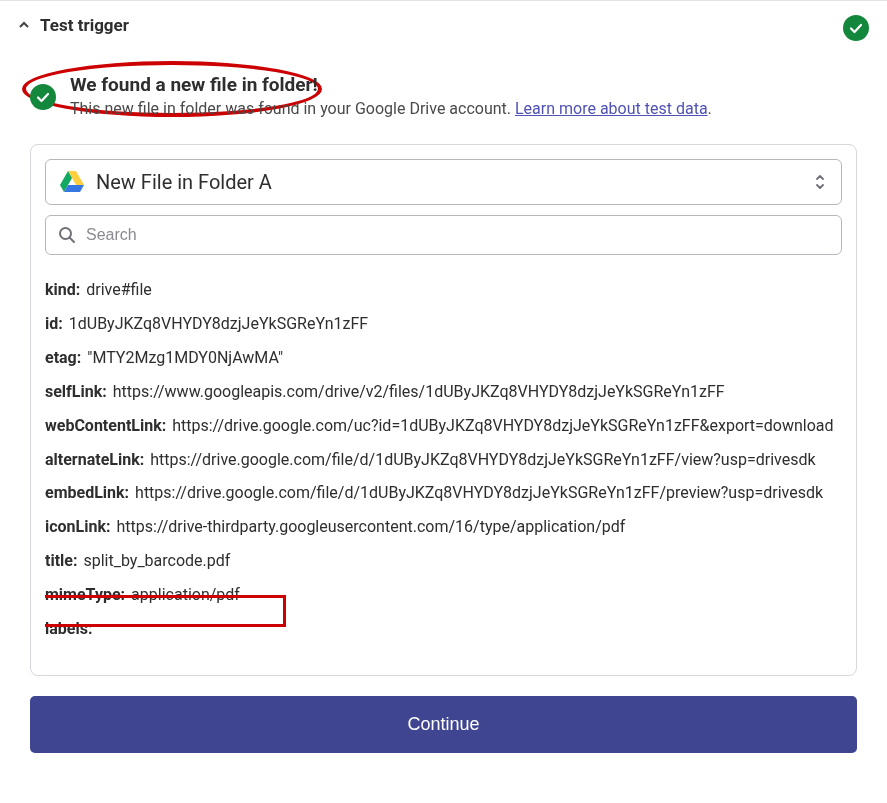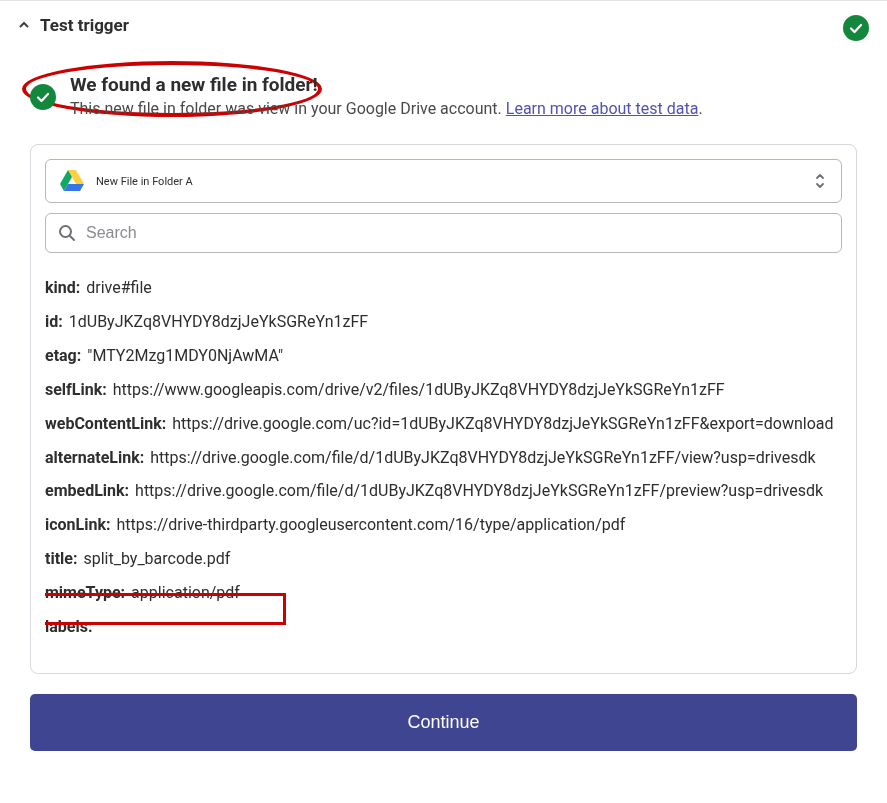--- a/index.html
+++ b/index.html
@@ -105,21 +105,21 @@
       background: #fff;
       cursor: pointer;
       position: relative;
     }
     .drive-icon {
       width: 24px;
       height: 22px;
       flex-shrink: 0;
     }
     .select-label {
-      font-size: 11px;
+      font-size: 20px;
       color: #2e2e2e;
       flex: 1;
     }
     .updown-icon {
       width: 14px;
       height: 18px;
       color: #6f6f76;
     }
     .search-box {
       display: flex;
@@ -226,21 +226,21 @@
   <div class="red-ellipse" style="left:22px; top:8px; width:300px; height:56px;"></div>
   <div class="result-header">
     <span class="check-badge">
       <svg viewBox="0 0 16 16" fill="none" stroke="#fff" stroke-width="2.2" stroke-linecap="round" stroke-linejoin="round">
         <path d="M3 8.5 L6.5 12 L13 5"></path>
       </svg>
     </span>
     <div class="result-text-block">
       <div class="result-title">We found a new file in folder!</div>
       <div class="result-subtitle">
-        <span>This new file in folder was view in your Google Drive account. </span><a href="#">Learn more about test data</a><span>.</span>
+        <span>This new file in folder was found in your Google Drive account. </span><a href="#">Learn more about test data</a><span>.</span>
       </div>
     </div>
   </div>
 </div>
 
 <div class="panel">
 
   <div class="select-box">
     <span class="drive-icon">
       <svg viewBox="0 0 24 22">

